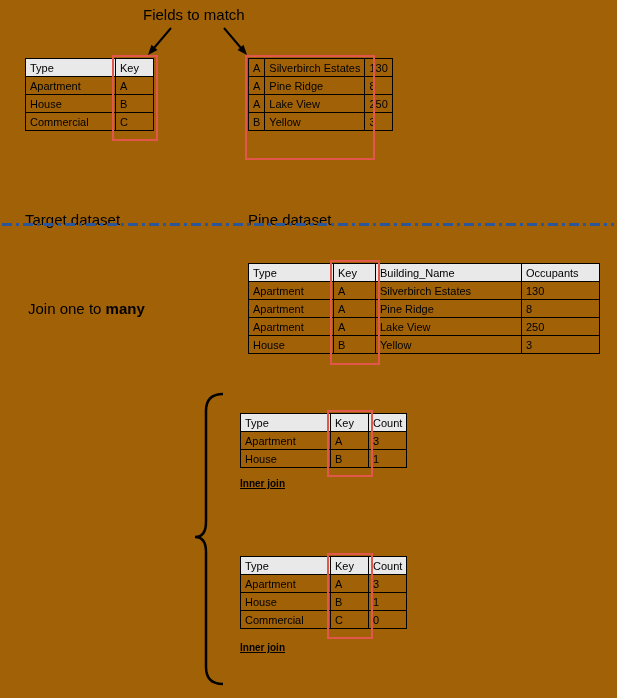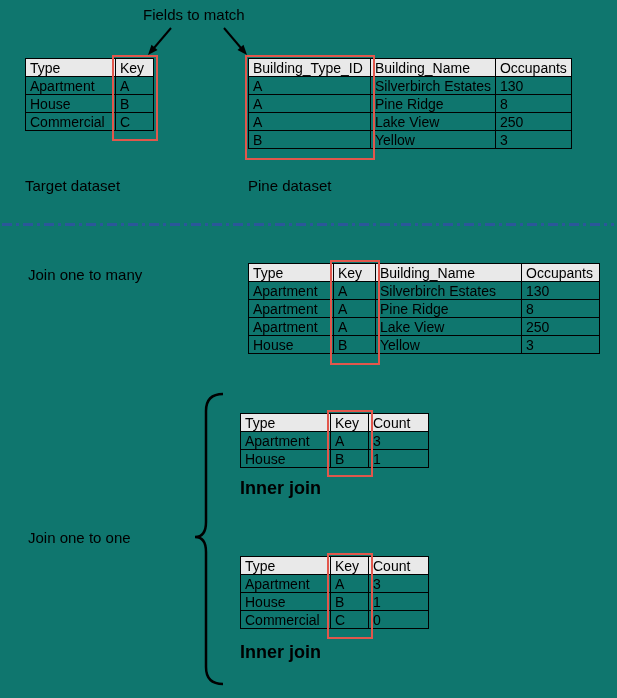--- a/index.html
+++ b/index.html
@@ -2,34 +2,34 @@
 <html style="--highlight: #e2574c; --separator: #2b579a; --header-bg: #e9e9e9; --border: #000000;"><head>
 <meta charset="utf-8">
 <style>
   :root{
     --highlight:#e2574c;
     --separator:#2b579a;
     --header-bg:#e9e9e9;
     --border:#000000;
   }
   html,body{margin:0;padding:0;background:#ffffff;font-family:"Liberation Sans",sans-serif;color:#000;}
-  .canvas{position:relative;width:617px;height:698px;overflow:hidden;background:#0f766e;}
+  .canvas{position:relative;width:617px;height:698px;overflow:hidden;background:#a16207;}
   .abs{position:absolute;}
   .title{font-size:15px;}
-  .caption{font-size:15px;}
-  .caption .b,.b{font-weight:normal;}
-  .small-caption{font-size:18px;font-weight:bold;}
-  table.tbl{border-collapse:collapse;font-size:14px;table-layout:fixed;}
+  .caption{font-size:15px;margin-top:34px;}
+  .caption .b,.b{font-weight:bold;}
+  .small-caption{font-size:10px;font-weight:bold;text-decoration:underline;}
+  table.tbl{border-collapse:collapse;font-size:11px;table-layout:fixed;}
   .tbl th,.tbl td{border:1px solid var(--border);padding:0 4px;height:18px;text-align:left;
     font-weight:normal;box-sizing:border-box;overflow:hidden;white-space:nowrap;}
   .tbl th{background:var(--header-bg);}
   .hl{position:absolute;border:2px solid var(--highlight);pointer-events:none;}
   .sep{position:absolute;left:2px;top:223px;width:612px;height:3px;
     background:repeating-linear-gradient(90deg,var(--separator) 0 10px,transparent 10px 14px,var(--separator) 14px 17px,transparent 17px 21px);}
-  .w38{width:38px}.w42{width:42px}.w50{width:60px}.w73{width:73px}.w78{width:78px}
+  .w38{width:38px}.w42{width:42px}.w50{width:38px}.w73{width:73px}.w78{width:78px}
   .w85{width:85px}.w90{width:90px}.w122{width:122px}.w146{width:146px}
 </style>
 </head>
 <body>
 
 <div class="canvas">
 
   <div class="title abs" style="left:143px;top:6px">Fields to match</div>
 
   <svg class="abs" style="left:0;top:0" width="617" height="60">
@@ -63,25 +63,20 @@
         <td>C</td>
       </tr>
     </tbody>
       </table>
     <div class="hl" style="left:87px;top:-3px;width:42px;height:82px"></div>
   </div>
 
   <div class="abs" style="left:248px;top:58px">
     <table class="tbl">
       <tbody>
-          <tr>
-        <th class="w122">Building_Type_ID</th>
-        <th class="w122">Building_Name</th>
-        <th class="w73">Occupants</th>
-      </tr>
       <tr>
         <td>A</td>
         <td>Silverbirch Estates</td>
         <td>130</td>
       </tr>
       <tr>
         <td>A</td>
         <td>Pine Ridge</td>
         <td>8</td>
       </tr>
@@ -141,24 +136,20 @@
         <td>House</td>
         <td>B</td>
         <td>Yellow</td>
         <td>3</td>
       </tr>
     </tbody>
       </table>
     <div class="hl" style="left:82px;top:-3px;width:46px;height:101px"></div>
   </div>
 
-  <div class="caption abs" style="left:28px;top:529px">
-    <span>Join one to</span>
-    <span class="b">one</span>
-  </div>
 
   <svg class="abs" style="left:188px;top:390px" width="45" height="300">
     <path d="M 35 4 Q 18 4 18 21 L 18 132 Q 18 147 7 147 Q 18 147 18 162 L 18 277 Q 18 294 35 294" fill="none" stroke="#000" stroke-width="2.5"></path>
   </svg>
 
   <div class="abs" style="left:240px;top:413px">
     <table class="tbl">
       <tbody>
           <tr>
         <th class="w90">Type</th>

